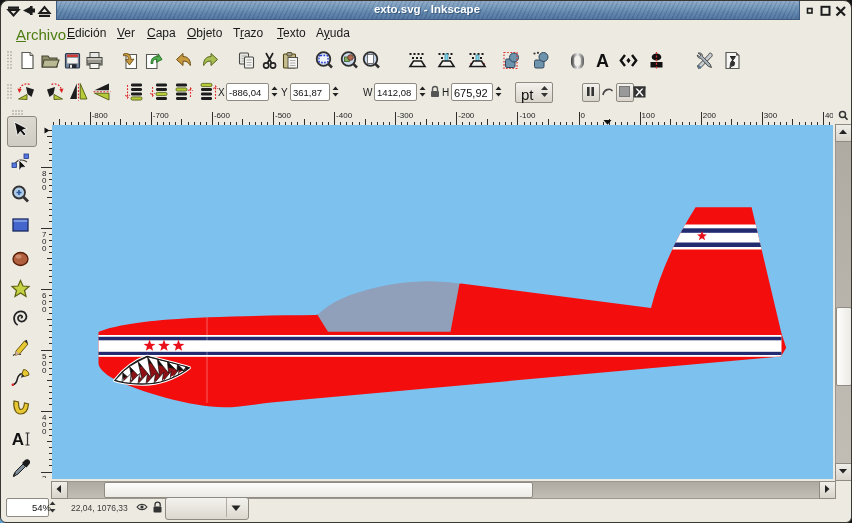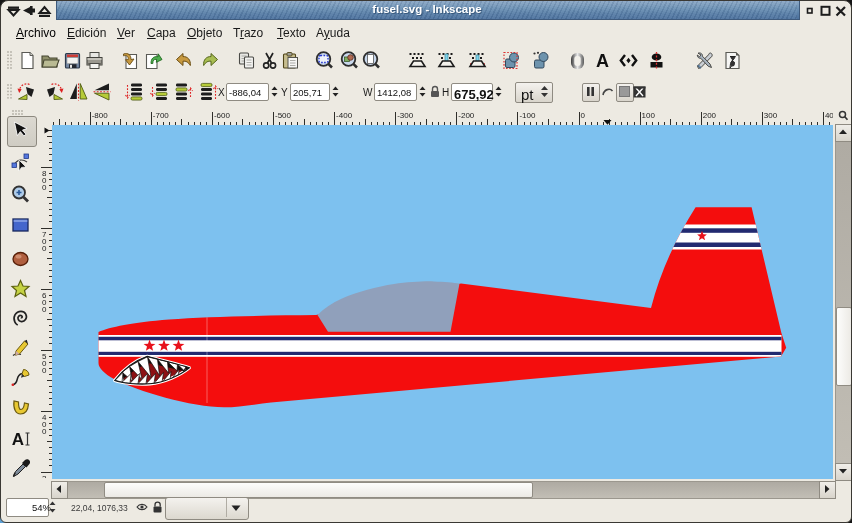--- a/index.html
+++ b/index.html
@@ -5,36 +5,36 @@
 .blc{position:absolute;left:0px;top:509px;width:14px;height:14px;background:#5d9fd3;}
 .win{position:absolute;left:0;top:0;width:850px;height:521px;background:#edeae2;
  border:1px solid #3a3833;border-radius:8px 8px 6px 6px;overflow:hidden;}
 .fld{position:absolute;background:#fff;border:1px solid #8f8b82;border-radius:2px;}
 .spn{position:absolute;background:linear-gradient(#f4f2ee,#d9d5cc);border:1px solid #8f8b82;border-radius:2px;}
 </style></head><body>
 <div class="blc"></div>
 <div class="win">
 <div style="position:absolute;left:55px;top:0px;width:742px;height:18px;background:linear-gradient(#8ca8c6,#6e93b6 40%,#597fa8 70%,#4d729e);border-bottom:1px solid #3e5a7c;border-left:1px solid #3e5a7c;border-right:1px solid #3e5a7c;"></div>
 <div style="position:absolute;left:56px;top:0px;width:740px;height:18px;background:repeating-linear-gradient(115deg,rgba(28,48,80,0.10) 0 1.5px,rgba(255,255,255,0.05) 1.5px 4px);"></div>
-<div style="position:absolute;left:0px;top:2px;font-size:11.5px;font-weight:700;color:#ffffff;white-space:nowrap;left:426px;transform:translateX(-50%);text-shadow:1px 1px 0 #3a5a7d;">fusel.svg - Inkscape</div>
+<div style="position:absolute;left:0px;top:2px;font-size:11.5px;font-weight:700;color:#ffffff;white-space:nowrap;left:426px;transform:translateX(-50%);text-shadow:1px 1px 0 #3a5a7d;">exto.svg - Inkscape</div>
 <svg style="position:absolute;left:4px;top:4px;" width="48" height="12" viewBox="0 0 48 12">
 <rect x="3" y="1.5" width="11" height="2.4" fill="#1c1c1c"></rect>
 <path d="M3.5 5 L13.5 5 L8.5 10.5 Z" fill="none" stroke="#1c1c1c" stroke-width="2"></path>
 <path d="M18 5.5 L25 2 L25 9 Z" fill="#1c1c1c"></path>
       <rect x="25" y="1" width="2.6" height="9" fill="#1c1c1c"></rect>
       <rect x="27" y="3.5" width="3" height="4" fill="#1c1c1c"></rect>
 <path d="M34.5 8 L44.5 8 L39.5 2 Z" fill="none" stroke="#1c1c1c" stroke-width="2"></path>
 <rect x="34" y="9.8" width="11" height="2.4" fill="#1c1c1c"></rect>
     </svg>
 <svg style="position:absolute;left:804px;top:4px;" width="46" height="12" viewBox="0 0 46 12">
 <rect x="2.5" y="3.5" width="4.5" height="4.5" fill="none" stroke="#1c1c1c" stroke-width="1.6"></rect>
 <rect x="16.5" y="1.8" width="8" height="8" fill="none" stroke="#1c1c1c" stroke-width="2"></rect>
 <path d="M31.5 2 L40 10.5 M40 2 L31.5 10.5" stroke="#1c1c1c" stroke-width="2.2"></path>
     </svg>
-<div style="position:absolute;left:15px;top:25px;font-size:12px;font-weight:400;color:#000000;white-space:nowrap;"><span style="text-decoration:underline">A</span>rchivo</div>
+<div style="position:absolute;left:15px;top:25px;font-size:15px;font-weight:400;color:#4d7c0f;white-space:nowrap;"><span style="text-decoration:underline">A</span>rchivo</div>
 <div style="position:absolute;left:66px;top:25px;font-size:12px;font-weight:400;color:#1a1a1a;white-space:nowrap;"><span style="text-decoration:underline">E</span>dición</div>
 <div style="position:absolute;left:116px;top:25px;font-size:12px;font-weight:400;color:#1a1a1a;white-space:nowrap;"><span style="text-decoration:underline">V</span>er</div>
 <div style="position:absolute;left:146px;top:25px;font-size:12px;font-weight:400;color:#1a1a1a;white-space:nowrap;"><span style="text-decoration:underline">C</span>apa</div>
 <div style="position:absolute;left:186px;top:25px;font-size:12px;font-weight:400;color:#1a1a1a;white-space:nowrap;"><span style="text-decoration:underline">O</span>bjeto</div>
 <div style="position:absolute;left:232px;top:25px;font-size:12px;font-weight:400;color:#1a1a1a;white-space:nowrap;">T<span style="text-decoration:underline">r</span>azo</div>
 <div style="position:absolute;left:276px;top:25px;font-size:12px;font-weight:400;color:#1a1a1a;white-space:nowrap;"><span style="text-decoration:underline">T</span>exto</div>
 <div style="position:absolute;left:315px;top:25px;font-size:12px;font-weight:400;color:#1a1a1a;white-space:nowrap;">A<span style="text-decoration:underline">y</span>uda</div>
 <svg style="position:absolute;left:5px;top:50px;" width="8" height="20" viewBox="0 0 8 20">
       <circle cx="2" cy="1.0" r="0.9" fill="#b4b0a6"></circle>
       <circle cx="5" cy="1.0" r="0.9" fill="#b4b0a6"></circle>
@@ -260,35 +260,35 @@
     </svg>
 <div style="position:absolute;left:217px;top:86px;font-size:10px;font-weight:400;color:#1a1a1a;white-space:nowrap;">X</div>
     <div class="fld" style="left:225px;top:82px;width:41px;height:16px;"></div>
     <div style="position:absolute;left:228px;top:86px;font-size:9.5px;font-weight:400;color:#111;white-space:nowrap;text-align:right;">-886,04</div>
     <svg style="position:absolute;left:269px;top:84px;" width="9" height="13" viewBox="0 0 9 13">
       <path d="M4.5 1.5 L7.5 5 L1.5 5 Z" fill="#222"></path>
       <path d="M4.5 11.5 L7.5 8 L1.5 8 Z" fill="#222"></path>
     </svg>
 <div style="position:absolute;left:280px;top:86px;font-size:10px;font-weight:400;color:#1a1a1a;white-space:nowrap;">Y</div>
     <div class="fld" style="left:289px;top:82px;width:38px;height:16px;"></div>
-    <div style="position:absolute;left:292px;top:86px;font-size:9.5px;font-weight:400;color:#111;white-space:nowrap;">205,71</div>
+    <div style="position:absolute;left:292px;top:86px;font-size:9.5px;font-weight:400;color:#111;white-space:nowrap;">361,87</div>
     <svg style="position:absolute;left:330px;top:84px;" width="9" height="13" viewBox="0 0 9 13">
       <path d="M4.5 1.5 L7.5 5 L1.5 5 Z" fill="#222"></path>
       <path d="M4.5 11.5 L7.5 8 L1.5 8 Z" fill="#222"></path>
     </svg>
 <div style="position:absolute;left:362px;top:86px;font-size:10px;font-weight:400;color:#1a1a1a;white-space:nowrap;">W</div>
     <div class="fld" style="left:373px;top:82px;width:41px;height:16px;"></div>
     <div style="position:absolute;left:376px;top:86px;font-size:9.5px;font-weight:400;color:#111;white-space:nowrap;">1412,08</div>
     <svg style="position:absolute;left:417px;top:84px;" width="9" height="13" viewBox="0 0 9 13">
       <path d="M4.5 1.5 L7.5 5 L1.5 5 Z" fill="#222"></path>
       <path d="M4.5 11.5 L7.5 8 L1.5 8 Z" fill="#222"></path>
     </svg>
 <div style="position:absolute;left:441px;top:86px;font-size:10px;font-weight:400;color:#1a1a1a;white-space:nowrap;">H</div>
     <div class="fld" style="left:450px;top:82px;width:40px;height:16px;"></div>
-    <div style="position:absolute;left:453px;top:86px;font-size:13px;font-weight:700;color:#111;white-space:nowrap;">675,92</div>
+    <div style="position:absolute;left:453px;top:86px;font-size:11px;font-weight:400;color:#111;white-space:nowrap;">675,92</div>
     <svg style="position:absolute;left:493px;top:84px;" width="9" height="13" viewBox="0 0 9 13">
       <path d="M4.5 1.5 L7.5 5 L1.5 5 Z" fill="#222"></path>
       <path d="M4.5 11.5 L7.5 8 L1.5 8 Z" fill="#222"></path>
     </svg>
 <svg style="position:absolute;left:428px;top:84px;" width="12" height="14" viewBox="0 0 12 14">
       <rect x="2" y="6" width="8" height="6" rx="1" fill="#555"></rect>
       <path d="M3.5 6 V4 a2.5 2.5 0 0 1 5 0 V6" fill="none" stroke="#555" stroke-width="1.4"></path>
     </svg>
 <div class="spn" style="left:514px;top:81px;width:36px;height:19px;"></div>
 <div style="position:absolute;left:520px;top:85px;font-size:15px;font-weight:400;color:#111;white-space:nowrap;">pt</div>

